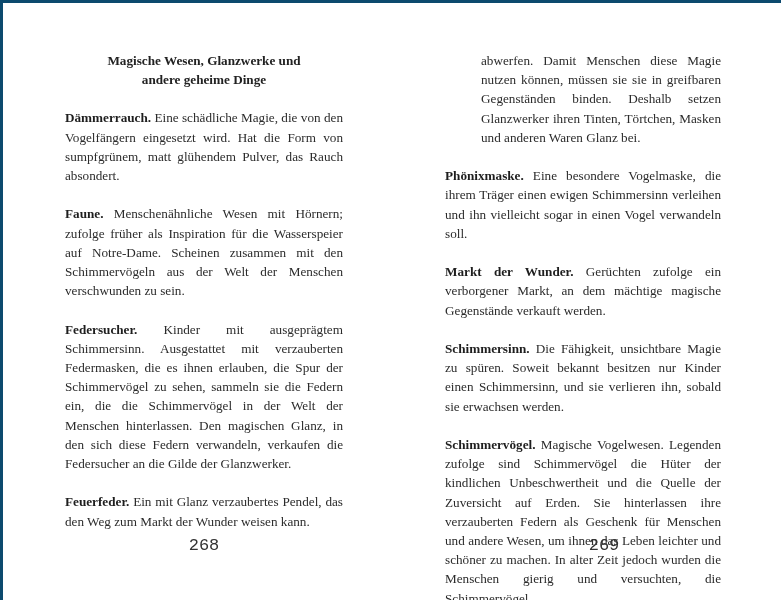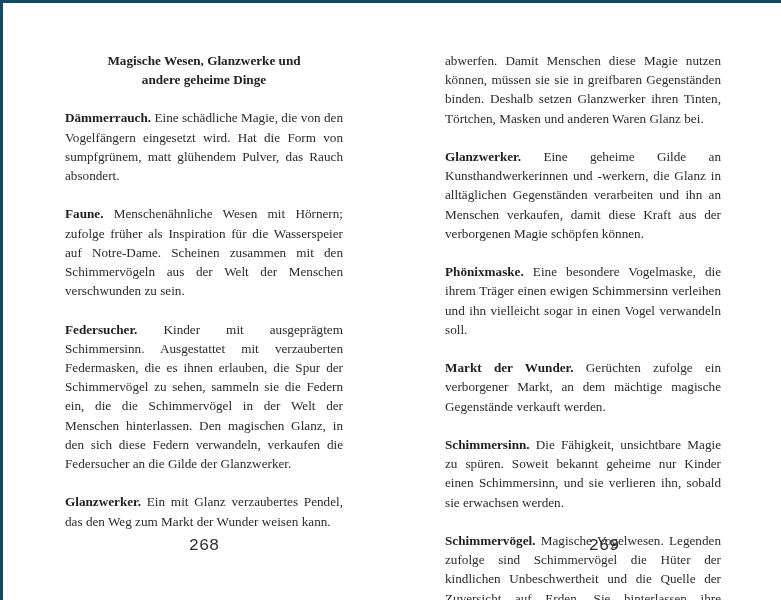--- a/index.html
+++ b/index.html
@@ -47,21 +47,21 @@
     color: #222;
   }
   .entry {
     margin: 0 0 19.2px 0;
   }
   .entry .term {
     font-weight: bold;
     color: #1e1e1e;
     margin-top: 24px;
   }
-  .entry.cont { margin-bottom: 19.2px; }
+  .entry.cont { margin-bottom: 19.2px; margin-left: 36px; }
   .folio {
     position: absolute;
     top: 533px;
     font-family: Liberation Mono, monospace;
     font-size: 17px;
     color: #333;
     width: 60px;
     text-align: center;
   }
   .page.left .folio { left: 171px; }
@@ -79,36 +79,35 @@
         <span>andere geheime Dinge</span>
       </div>
 
       <p class="entry"><span class="term">Dämmerrauch.</span><span> Eine schädliche Magie, die von den Vogel­fängern eingesetzt wird. Hat die Form von sumpfgrünem, matt glühendem Pulver, das Rauch absondert.</span></p>
 
 
       <p class="entry"><span class="term">Faune.</span><span> Menschenähnliche Wesen mit Hörnern; zufolge früher als Inspiration für die Wasserspeier auf Notre-Dame. Scheinen zusammen mit den Schimmervögeln aus der Welt der Menschen verschwunden zu sein.</span></p>
 
       <p class="entry"><span class="term">Federsucher.</span><span> Kinder mit ausgeprägtem Schimmersinn. Ausgestattet mit verzauberten Federmasken, die es ihnen erlauben, die Spur der Schimmervögel zu sehen, sammeln sie die Federn ein, die die Schimmervögel in der Welt der Menschen hinterlassen. Den magischen Glanz, in den sich diese Federn verwandeln, verkaufen die Federsucher an die Gilde der Glanzwerker.</span></p>
 
-      <p class="entry"><span class="term">Glanzwerker.</span><span> Ein mit Glanz verzaubertes Pendel, das den Weg zum Markt der Wunder weisen kann.</span></p>
+      <p class="entry"><span class="term">Feuerfeder.</span><span> Ein mit Glanz verzaubertes Pendel, das den Weg zum Markt der Wunder weisen kann.</span></p>
 
     </div>
     <div class="folio">268</div>
   </div>
 
   <div class="page right">
     <div class="text-block">
       <p class="entry cont">abwerfen. Damit Menschen diese Magie nutzen können, müssen sie sie in greifbaren Gegenständen binden. Des­halb setzen Glanzwerker ihren Tinten, Törtchen, Masken und anderen Waren Glanz bei.</p>
 
-      <p class="entry"><span class="term">Glanzwerker.</span><span> Eine geheime Gilde an Kunsthandwerkerin­nen und -werkern, die Glanz in alltäglichen Gegenständen verarbeiten und ihn an Menschen verkaufen, damit diese Kraft aus der verborgenen Magie schöpfen können.</span></p>
 
       <p class="entry"><span class="term">Phönixmaske.</span><span> Eine besondere Vogelmaske, die ihrem Träger einen ewigen Schimmersinn verleihen und ihn vielleicht sogar in einen Vogel verwandeln soll.</span></p>
 
       <p class="entry"><span class="term">Markt der Wunder.</span><span> Gerüchten zufolge ein verborgener Markt, an dem mächtige magische Gegenstände verkauft werden.</span></p>
 
-      <p class="entry"><span class="term">Schimmersinn.</span><span> Die Fähigkeit, unsichtbare Magie zu spü­ren. Soweit bekannt geheime nur Kinder einen Schimmer­sinn, und sie verlieren ihn, sobald sie erwachsen werden.</span></p>
+      <p class="entry"><span class="term">Schimmersinn.</span><span> Die Fähigkeit, unsichtbare Magie zu spü­ren. Soweit bekannt besitzen nur Kinder einen Schimmer­sinn, und sie verlieren ihn, sobald sie erwachsen werden.</span></p>
 
       <p class="entry"><span class="term">Schimmervögel.</span><span> Magische Vogelwesen. Legenden zu­folge sind Schimmervögel die Hüter der kindlichen Unbe­schwertheit und die Quelle der Zuversicht auf Erden. Sie hinterlassen ihre verzauberten Federn als Geschenk für Menschen und andere Wesen, um ihnen das Leben leich­ter und schöner zu machen. In alter Zeit jedoch wurden die Menschen gierig und versuchten, die Schimmervögel</span></p>
     </div>
     <div class="folio">269</div>
   </div>
 
 </div>
 
 </body></html>

